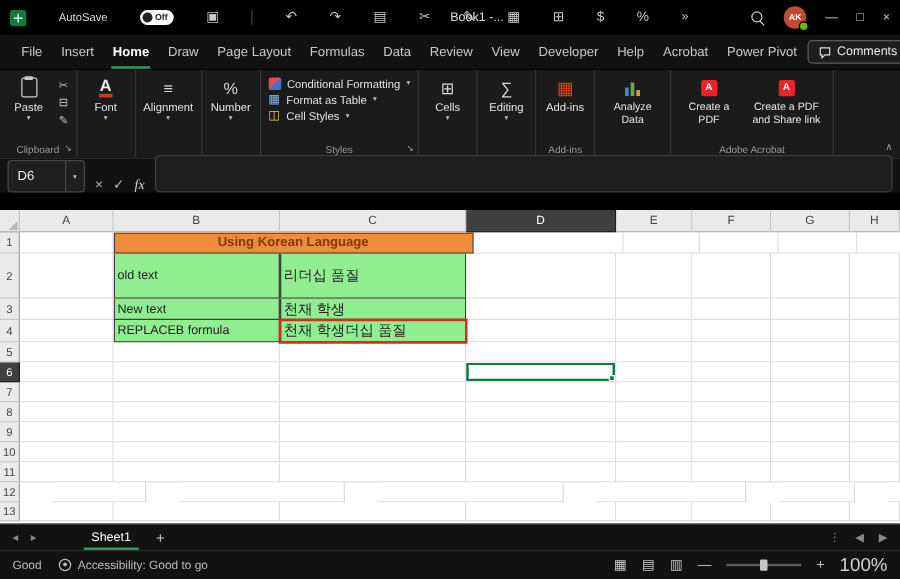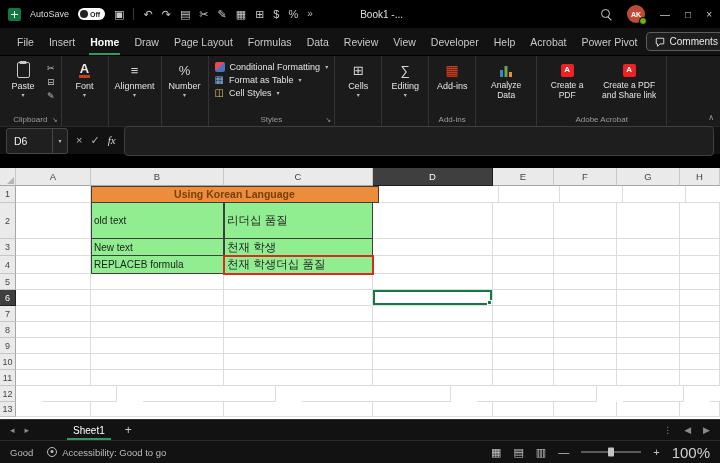--- a/index.html
+++ b/index.html
@@ -2,21 +2,21 @@
 <html style="--green: #90EE90; --orange: #ED8C3B; --orangetext: #7B3F00; --red: #D92B1F; --sel: #107C41;"><head>
 <meta charset="utf-8">
 <style>
   *{box-sizing:border-box;margin:0;padding:0}
   html,body{width:720px;height:463px;overflow:hidden;background:#000;
     font-family:"Liberation Sans","DejaVu Sans",sans-serif}
   .app{position:absolute;inset:0;width:720px;height:463px}
 
   
   .titlebar{position:absolute;left:0;top:0;width:720px;height:28px;background:#000;
-    display:flex;align-items:center;gap:9px;padding:0 8px;color:#e4e4e4}
+    display:flex;align-items:center;gap:26px;padding:0 8px;color:#e4e4e4}
   .appicon{width:13px;height:13px;border-radius:2px;background:#10793F;position:relative;flex:none}
   .appicon::after{content:'';position:absolute;inset:3px;
     background:linear-gradient(#fff,#fff) center/100% 1px no-repeat,
                linear-gradient(#fff,#fff) center/1px 100% no-repeat}
   .autosave-label{font-size:9px;color:#ddd;white-space:nowrap}
   .toggle{width:27px;height:12px;border-radius:6px;background:#fff;display:flex;align-items:center;
     padding:0 2px;gap:2px;flex:none}
   .knob{width:8px;height:8px;border-radius:50%;background:#222;flex:none}
   .off{font-size:7px;color:#222;font-weight:bold}
   .qicon{font-size:11px;color:#c9c9c9;line-height:1}
@@ -66,21 +66,21 @@
   .cf-ic{width:10px;height:10px;border-radius:2px;background:linear-gradient(135deg,#E74856 0 50%,#4472C4 50% 100%);flex:none}
   .fat-ic{font-size:10px;color:#7FB2E5;line-height:1}
   .cs-ic{font-size:10px;color:#E8C469;line-height:1}
   .addins-ic{font-size:14px;color:#E8401C;line-height:1}
   .pdf-ic{width:13px;height:13px;border-radius:2px;background:#ED2224;color:#fff;font-size:8px;font-weight:bold;
     display:flex;align-items:center;justify-content:center}
   .collapse-ic{position:absolute;right:6px;bottom:4px;font-size:8px;color:#9b9b9b}
 
   
   .fbar{position:absolute;left:0;top:126px;width:720px;height:28px;background:#121212;
-    display:flex;align-items:center;padding:0 6px;gap:8px;border-top:1px solid #2a2a2a}
+    display:flex;align-items:flex-end;padding:0 6px;gap:8px;border-top:1px solid #2a2a2a}
   .namebox{width:62px;height:26px;background:#1f1f1f;border:1px solid #464646;border-radius:3px;display:flex;align-items:center;flex:none}
   .nbtext{flex:1;padding-left:7px;font-size:10.5px;color:#f0f0f0}
   .nbcaret{width:15px;align-self:stretch;border-left:1px solid #464646;display:flex;align-items:center;justify-content:center;font-size:6px;color:#bbb}
   .fbicon{font-size:11px;color:#b3b3b3;line-height:1}
   .fbicon.fx{font-style:italic;font-family:"Liberation Serif","DejaVu Serif",serif;color:#d6d6d6}
   .finput{flex:1;height:30px;background:#1e1e1e;border:1px solid #3f3f3f;border-radius:4px}
 
   
   .sheet{position:absolute;left:0;top:168px;width:720px;height:251px;background:#fff;overflow:hidden}
   .hrow{display:flex;align-items:stretch}

